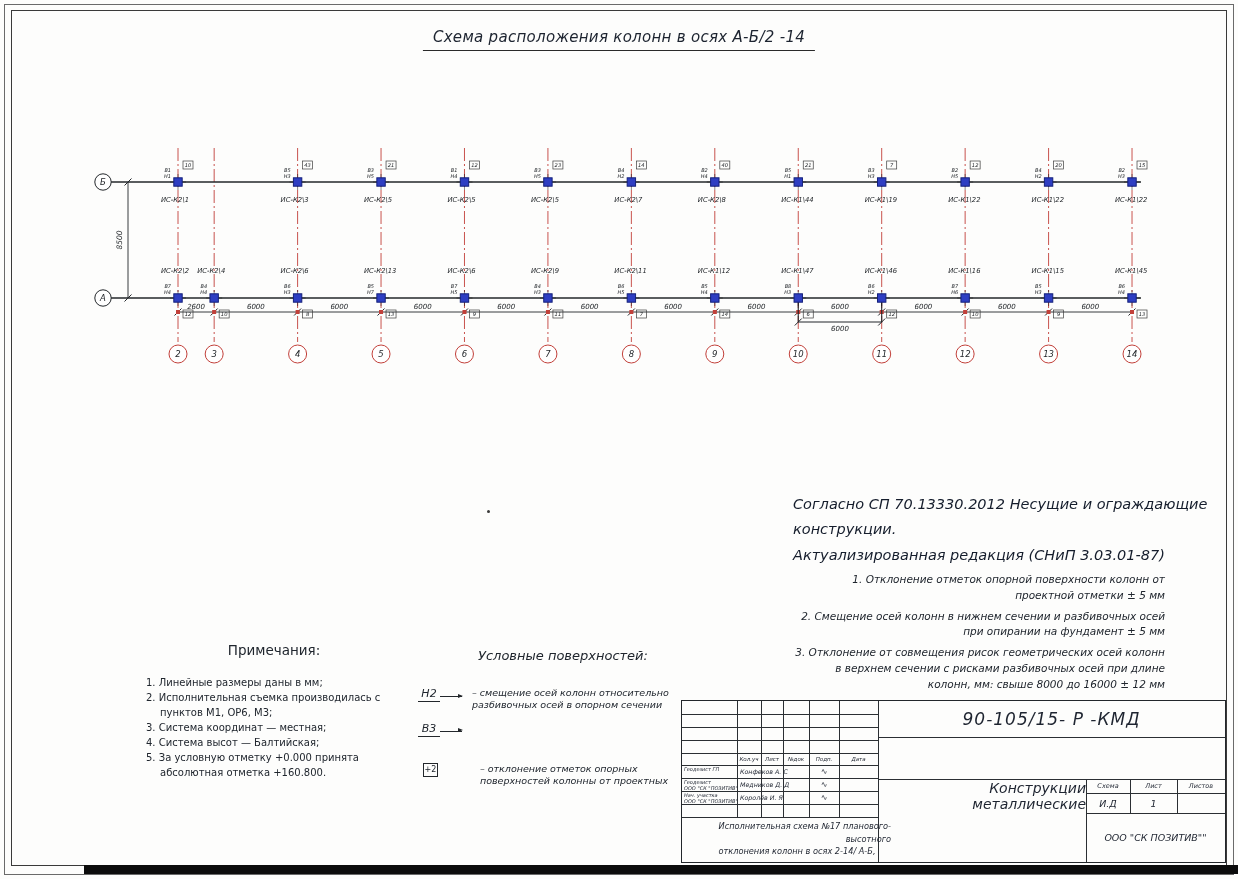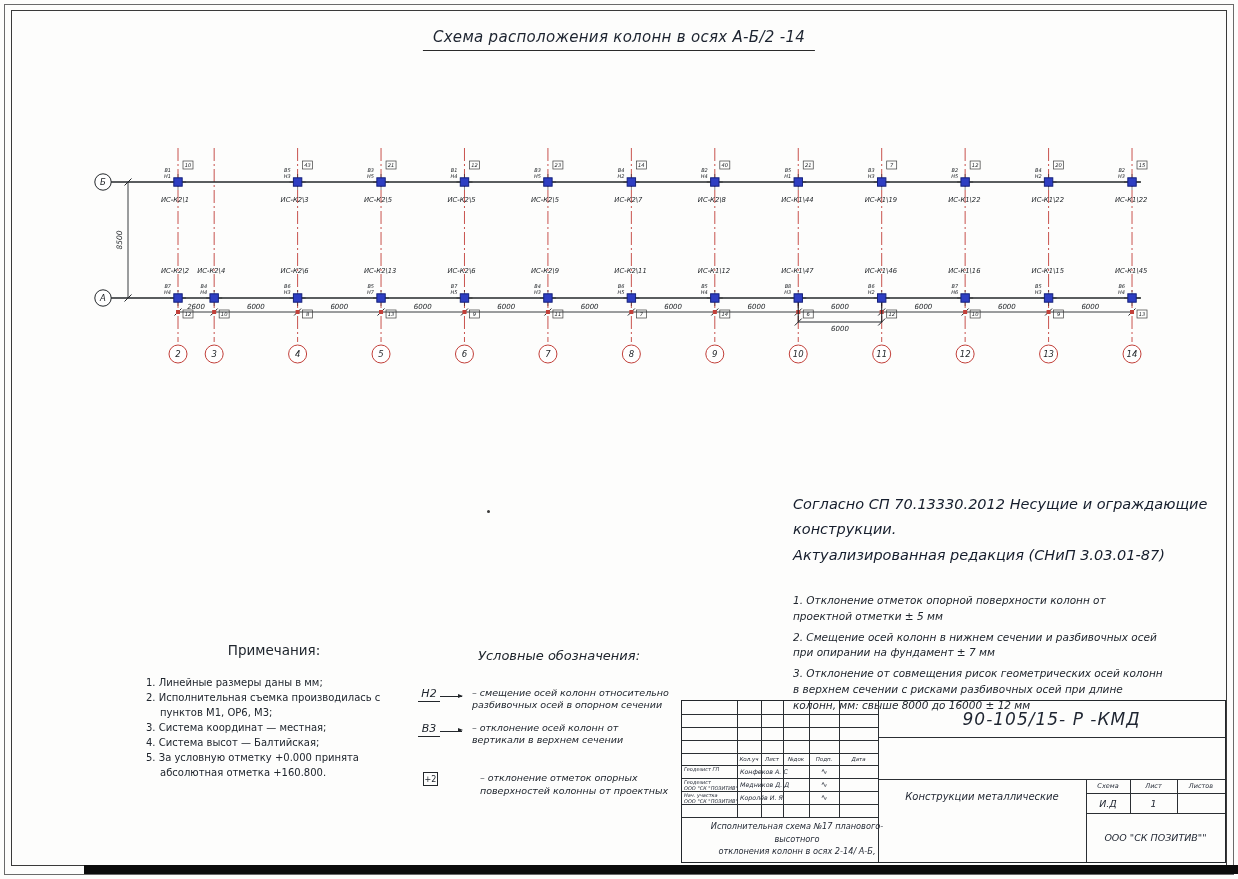--- a/index.html
+++ b/index.html
@@ -7,21 +7,21 @@
          font-family:"DejaVu Sans",sans-serif;color:#1c1c1c;}
   .frame-outer{position:absolute;inset:4px;border:1px solid #6a6a6a;pointer-events:none;}
   .frame-inner{position:absolute;left:11px;top:10px;right:11px;bottom:13px;border:1.6px solid #3a3a3a;pointer-events:none;}
   .title{position:absolute;top:28px;left:50%;transform:translateX(-50%);font-size:15px;font-style:italic;
          border-bottom:1.2px solid #2a2a2a;padding:0 10px 4px;letter-spacing:.3px;color:#1d2430;white-space:nowrap;}
   #plan{position:absolute;left:0;top:0;}
   #plan text{font-family:"DejaVu Sans",sans-serif;font-style:italic;fill:#23272b;}
 
   .sp-block{position:absolute;left:793px;top:492px;width:447px;font-style:italic;}
   .sp-title{font-size:14.5px;line-height:1.75;color:#151d2c;}
-  .sp-items{margin-top:25px;width:372px;font-size:10.5px;line-height:1.5;color:#20262e;}
+  .sp-items{margin-top:4px;width:372px;font-size:10.5px;line-height:1.5;color:#20262e;text-align:right;}
   .sp-item{margin-bottom:5px;}
 
   .notes-block{position:absolute;left:146px;top:642px;width:256px;color:#20262e;}
   .notes-title{text-align:center;font-size:13.5px;margin-bottom:17px;}
   .note-item{font-size:10px;line-height:1.5;padding-left:14px;text-indent:-14px;text-align:left;}
 
   .legend-block{position:absolute;left:418px;top:648px;width:275px;font-style:italic;color:#20262e;}
   .legend-title{font-size:13px;margin:0 0 24px 60px;}
   .legend-row{display:flex;align-items:flex-start;margin-bottom:10px;}
   .legend-sym{font-size:11px;min-width:22px;text-align:center;border-bottom:1px solid #23272b;padding-bottom:1px;}
@@ -30,21 +30,21 @@
                        border-top:2.5px solid transparent;border-bottom:2.5px solid transparent;}
   .legend-text{font-size:9.5px;line-height:1.3;margin-left:10px;width:198px;}
   .legend-box{width:13px;height:12px;border:1px solid #23272b;font-size:8px;font-style:normal;
               display:flex;align-items:center;justify-content:center;margin:0 32px 0 5px;flex:none;}
   .legend-row-box{margin-top:26px;}
 
   .stamp{position:absolute;left:681px;top:700px;width:543px;height:161px;border:1.5px solid #23272b;
          font-style:italic;color:#1e2430;}
   .hl,.vl{position:absolute;background:#2b2f33;}
   .hl{height:1px;}.vl{width:1px;}
-  .cell{position:absolute;display:flex;align-items:center;justify-content:center;text-align:center;}
+  .cell{position:absolute;display:flex;align-items:center;justify-content:center;text-align:right;}
   .cell.left{justify-content:flex-start;text-align:left;}
   .cell.role{display:block;text-align:left;padding:1px 0 0 2px;font-size:5px;line-height:1.2;}
   .speck{position:absolute;left:487px;top:510px;width:3px;height:3px;background:#3a3a3a;border-radius:50%;}
   .bottom-strip{position:absolute;left:84px;top:865px;width:1154px;height:9px;background:#0c0c0c;}
 </style>
 </head>
 <body>
 
 <div class="sheet">
   <div class="frame-outer"></div>
@@ -357,45 +357,44 @@
         <text x="1142.0202" y="316" text-anchor="middle" font-size="5.2" fill="#3c3c3c">13</text>
         <text x="1115.0202" y="273" text-anchor="start" font-size="6.8">ИС-К1\45</text>
       </g>
     </svg>
 
   <div class="sp-block">
     <div class="sp-title">Согласно СП 70.13330.2012 Несущие и ограждающие конструкции.</div>
     <div class="sp-title">Актуализированная редакция (СНиП 3.03.01-87)</div>
     <div class="sp-items">
       <div class="sp-item">1. Отклонение отметок опорной поверхности колонн от проектной отметки  ± 5 мм</div>
-      <div class="sp-item">2. Смещение осей колонн в нижнем сечении и разбивочных осей при опирании на фундамент ± 7 мм</div>
+      <div class="sp-item">2. Смещение осей колонн в нижнем сечении и разбивочных осей при опирании на фундамент ± 5 мм</div>
       <div class="sp-item">3. Отклонение от совмещения рисок геометрических осей колонн в верхнем сечении с рисками разбивочных осей при длине колонн, мм: свыше 8000 до 16000  ± 12 мм</div>
     </div>
   </div>
 
   <div class="notes-block">
     <div class="notes-title">Примечания:</div>
     <div class="note-item">1. Линейные размеры даны в мм;</div>
     <div class="note-item">2. Исполнительная съемка производилась с пунктов М1, ОР6, М3;</div>
     <div class="note-item">3. Система координат — местная;</div>
     <div class="note-item">4. Система высот — Балтийская;</div>
     <div class="note-item">5. За условную отметку +0.000 принята абсолютная отметка +160.800.</div>
   </div>
 
   <div class="legend-block">
-    <div class="legend-title">Условные обозначения:</div>
+    <div class="legend-title">Условные поверхностей:</div>
     <div class="legend-row">
       <span class="legend-sym">Н2</span>
       <span class="legend-arrow"></span>
       <span class="legend-text">– смещение осей колонн относительно разбивочных осей в опорном сечении</span>
     </div>
     <div class="legend-row">
       <span class="legend-sym">В3</span>
       <span class="legend-arrow"></span>
-      <span class="legend-text">– отклонение осей колонн от вертикали в верхнем сечении</span>
     </div>
     <div class="legend-row legend-row-box">
       <span class="legend-box">+2</span>
       <span class="legend-text">– отклонение отметок опорных поверхностей колонны от проектных</span>
     </div>
   </div>
 
   <div class="stamp">
 
     <div class="hl" style="top:13px;left:0;width:196px"></div>
@@ -447,21 +446,21 @@
     </div>
     <div class="cell left" style="left:58px;top:90px;width:68px;height:13px;font-size:6.3px">Королёв И. Я.</div>
     <div class="cell" style="left:128px;top:90px;width:28px;height:13px;font-size:8px">∿</div>
 
     <div class="cell" style="left:21px;top:118px;width:188px;height:40px;font-size:8.2px;line-height:1.55;flex-direction:column">
       <div>Исполнительная схема №17  планового-высотного</div>
       <div>отклонения колонн в осях  2-14/ А-Б,</div>
     </div>
 
     <div class="cell" style="left:196px;top:0;width:347px;height:36px;font-size:17px;letter-spacing:1px">90-105/15- Р -КМД</div>
-    <div class="cell" style="left:196px;top:78px;width:208px;height:34px;font-size:10px">Конструкции металлические</div>
+    <div class="cell" style="left:196px;top:78px;width:208px;height:34px;font-size:14px">Конструкции металлические</div>
 
     <div class="cell" style="left:404px;top:78px;width:44px;height:14px;font-size:6.5px">Схема</div>
     <div class="cell" style="left:448px;top:78px;width:47px;height:14px;font-size:6.5px">Лист</div>
     <div class="cell" style="left:495px;top:78px;width:48px;height:14px;font-size:6.5px">Листов</div>
     <div class="cell" style="left:404px;top:92px;width:44px;height:20px;font-size:9.5px">И.Д</div>
     <div class="cell" style="left:448px;top:92px;width:47px;height:20px;font-size:9.5px">1</div>
     <div class="cell" style="left:495px;top:92px;width:48px;height:20px;font-size:9.5px"></div>
 
     <div class="cell" style="left:404px;top:112px;width:139px;height:49px;font-size:9.5px">ООО "СК ПОЗИТИВ""</div>
   </div>

